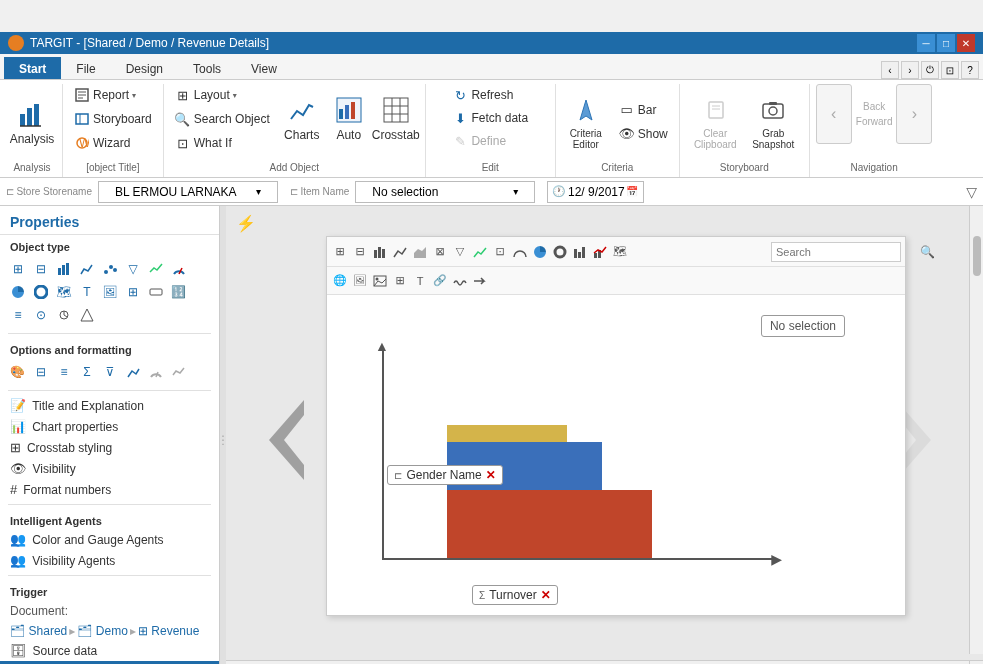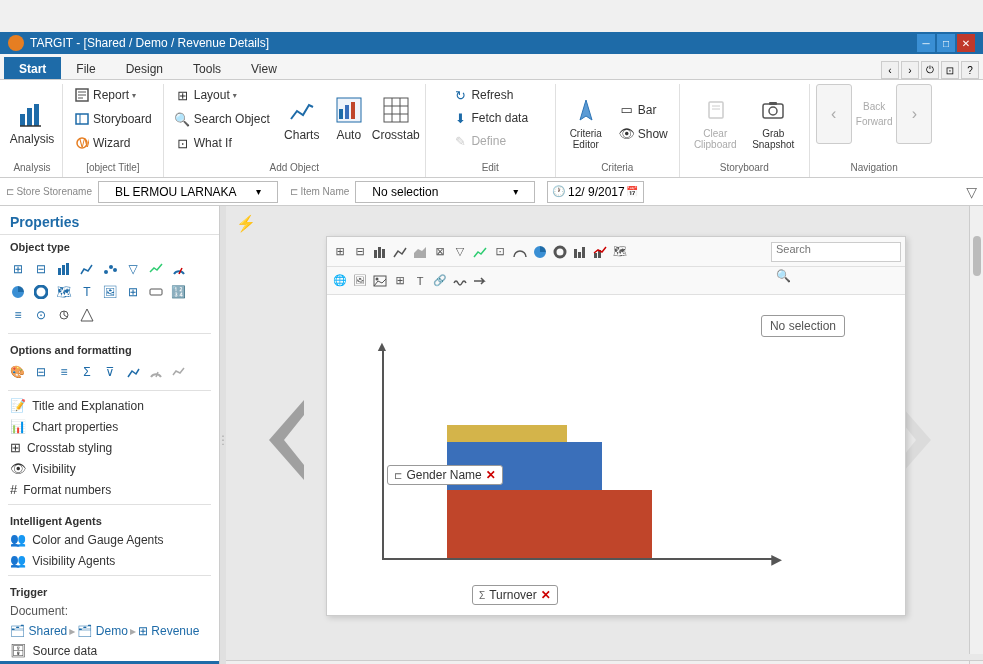--- a/index.html
+++ b/index.html
@@ -305,25 +305,25 @@
       color: #555;
       cursor: pointer;
       border: 1px solid transparent;
       border-radius: 2px;
     }
     .chart-search {
       margin-left: auto;
       height: 20px;
       border: 1px solid #ccc;
       display: flex;
+      align-items: center;
       padding: 0 4px;
-      gap: 14px;
+      gap: 2px;
       width: 130px;
       background: white;
-      flex-direction: column;
     }
     .chart-search input {
       border: none;
       outline: none;
       font-size: 11px;
       flex: 1;
       background: transparent;
     }
     .chart-toolbar-row2 {
       height: 28px;

